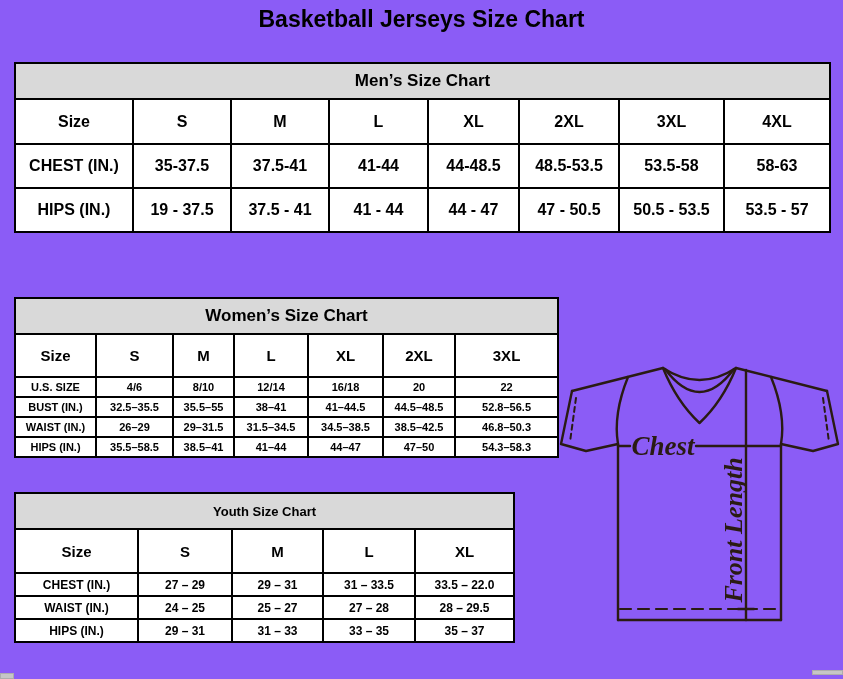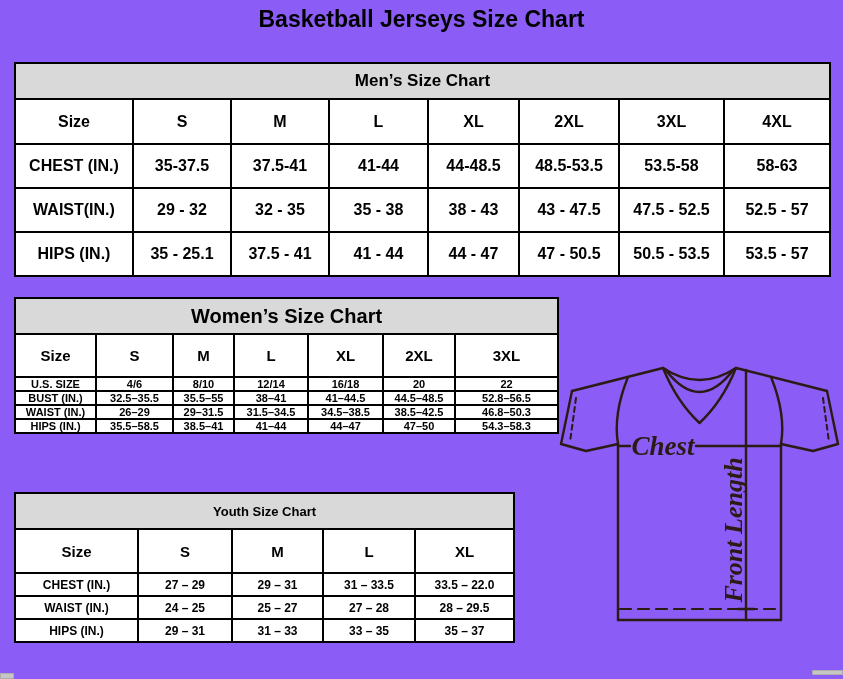--- a/index.html
+++ b/index.html
@@ -14,24 +14,24 @@
   tr.band-row{height:36px;border-radius:17px;}
   
   .mens{left:14px;top:62px;width:815px;}
   .mens tr.cols-row{height:45px;}
   .mens tr.data-row{height:44px;}
   .mens td{font-size:16px;}
   .mens td.band{font-size:17px;}
   
   .womens{left:14px;top:297px;width:543px;}
   .womens tr.cols-row{height:43px;}
-  .womens tr.data-row{height:14px;}
+  .womens tr.data-row{height:20px;}
   .womens td{font-size:15px;}
   .womens tr.data-row td{font-size:11px;}
-  .womens td.band{font-size:20px;}
+  .womens td.band{font-size:17px;}
   
   .youth{left:14px;top:492px;width:499px;}
   .youth tr.cols-row{height:44px;}
   .youth tr.data-row{height:23px;}
   .youth td{font-size:15px;}
   .youth tr.data-row td{font-size:12px;}
   .youth td.band{font-size:13px;}
   
   .jersey{position:absolute;left:556px;top:358px;}
   .jersey text{font-family:"Liberation Serif",serif;font-style:italic;font-weight:bold;}
@@ -76,32 +76,22 @@
           <td class="rowlabel">CHEST (IN.)</td>
           <td class="val">35-37.5</td>
           <td class="val">37.5-41</td>
           <td class="val">41-44</td>
           <td class="val">44-48.5</td>
           <td class="val">48.5-53.5</td>
           <td class="val">53.5-58</td>
           <td class="val">58-63</td>
         </tr>
         <tr class="data-row">
-          <td class="rowlabel">WAIST(IN.)</td>
-          <td class="val">29 - 32</td>
-          <td class="val">32 - 35</td>
-          <td class="val">35 - 38</td>
-          <td class="val">38 - 43</td>
-          <td class="val">43 - 47.5</td>
-          <td class="val">47.5 - 52.5</td>
-          <td class="val">52.5 - 57</td>
-        </tr>
-        <tr class="data-row">
           <td class="rowlabel">HIPS (IN.)</td>
-          <td class="val">35 - 25.1</td>
+          <td class="val">19 - 37.5</td>
           <td class="val">37.5 - 41</td>
           <td class="val">41 - 44</td>
           <td class="val">44 - 47</td>
           <td class="val">47 - 50.5</td>
           <td class="val">50.5 - 53.5</td>
           <td class="val">53.5 - 57</td>
         </tr>
       </tbody>
   </table>
 

